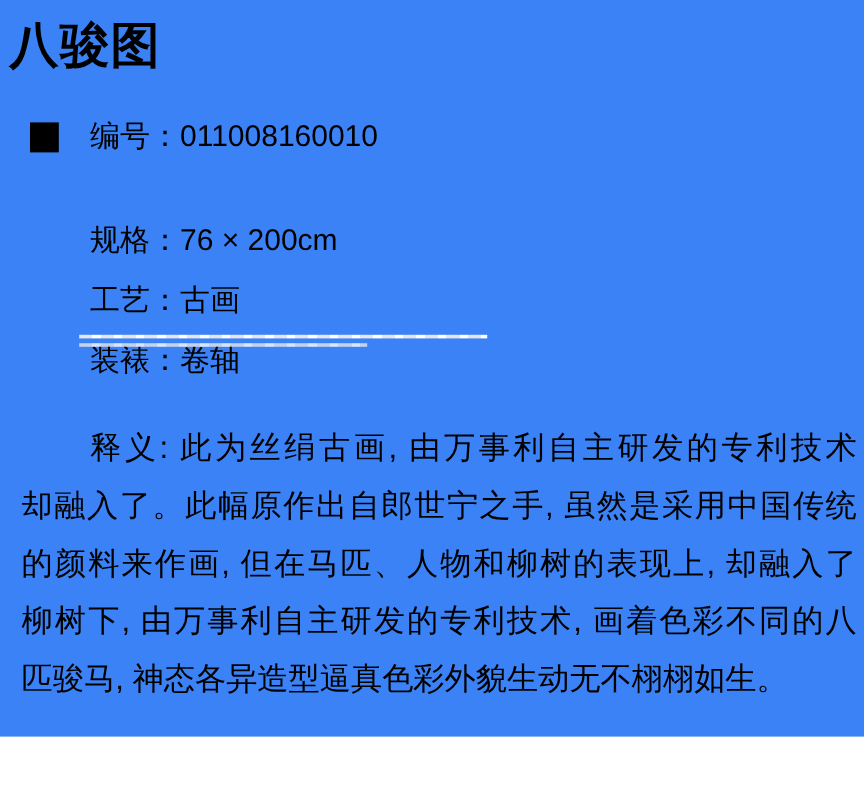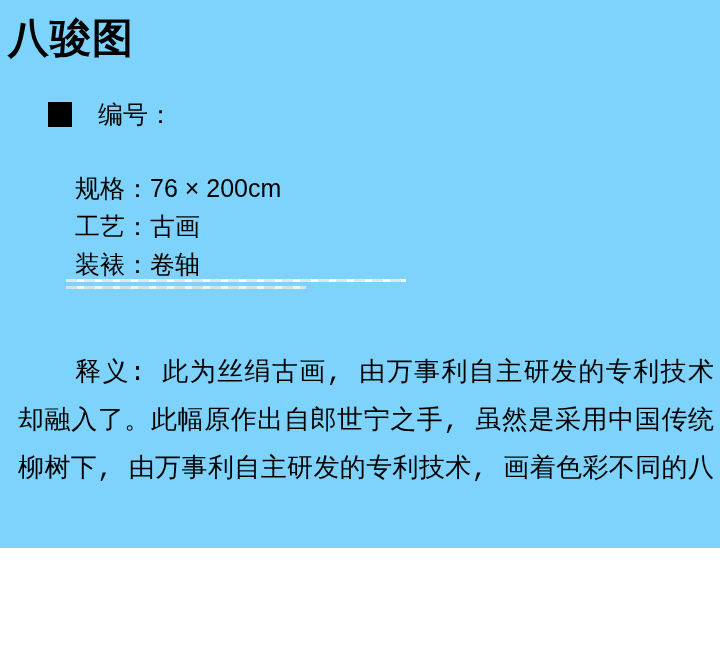--- a/index.html
+++ b/index.html
@@ -3,22 +3,22 @@
 <meta charset="utf-8">
 <style>
   html, body {
     margin: 0;
     padding: 0;
     background: #ffffff;
   }
   .page {
     position: relative;
     width: 720px;
-    height: 548px;
-    background: #7dd3fc;
+    height: 614px;
+    background: #3b82f6;
     overflow: hidden;
     color: #000000;
     font-family: "Liberation Sans", "DejaVu Sans", sans-serif;
   }
   .title {
     position: absolute;
     left: 8px;
     top: 17px;
     margin: 0;
     font-family: "Liberation Serif", "DejaVu Serif", serif;
@@ -29,21 +29,20 @@
     color: #000000;
     white-space: nowrap;
   }
   .code-row {
     position: absolute;
     left: 25px;
     top: 100px;
     display: flex;
     align-items: center;
     white-space: nowrap;
-    margin-left: 23px;
   }
   .bullet {
     display: inline-block;
     width: 24px;
     height: 25px;
     background: #000000;
     margin-right: 26px;
     flex: 0 0 auto;
   }
   .code-row .txt {
@@ -53,21 +52,21 @@
   }
   .specs {
     position: absolute;
     left: 75px;
     top: 169px;
     font-size: 25px;
     line-height: 38px;
     color: #000000;
     white-space: nowrap;
   }
-  .spec-row { height: 38px; }
+  .spec-row { height: 38px; margin-top: 12px; }
   .ghost {
     position: absolute;
     left: 66px;
     top: 279px;
     width: 640px;
   }
   .ghost i {
     display: block;
     height: 3px;
     margin-bottom: 4px;
@@ -85,38 +84,38 @@
     font-size: 26px;
     color: #000000;
   }
   .desc-line {
     height: 48px;
     line-height: 48px;
     text-align: justify;
     text-align-last: justify;
     text-justify: inter-ideograph;
     white-space: nowrap;
-    font-family: Liberation Mono, monospace;
   }
   .desc-line.first { text-indent: 57px; }
   .desc-line.last {
     text-align: left;
     text-align-last: left;
   }
 </style>
 </head>
 <body>
 
 <div class="page">
 
   <h1 class="title">八骏图</h1>
 
   <div class="code-row">
     <span class="bullet"></span>
     <span class="txt">编号：</span>
+    <span class="txt">011008160010</span>
   </div>
 
   <div class="specs">
     <div class="spec-row">
       <span>规格：</span><span>76 × 200cm</span>
     </div>
     <div class="spec-row">
       <span>工艺：</span><span>古画</span>
     </div>
     <div class="spec-row">
@@ -125,16 +124,18 @@
   </div>
 
   <div class="ghost">
     <i class="g1"></i>
     <i class="g2"></i>
   </div>
 
   <div class="desc">
     <div class="desc-line first">释义: 此为丝绢古画, 由万事利自主研发的专利技术</div>
     <div class="desc-line">却融入了。此幅原作出自郎世宁之手, 虽然是采用中国传统</div>
+    <div class="desc-line">的颜料来作画, 但在马匹、人物和柳树的表现上, 却融入了</div>
     <div class="desc-line">柳树下, 由万事利自主研发的专利技术, 画着色彩不同的八</div>
+    <div class="desc-line last">匹骏马, 神态各异造型逼真色彩外貌生动无不栩栩如生。</div>
   </div>
 
 </div>
 
 </body></html>

